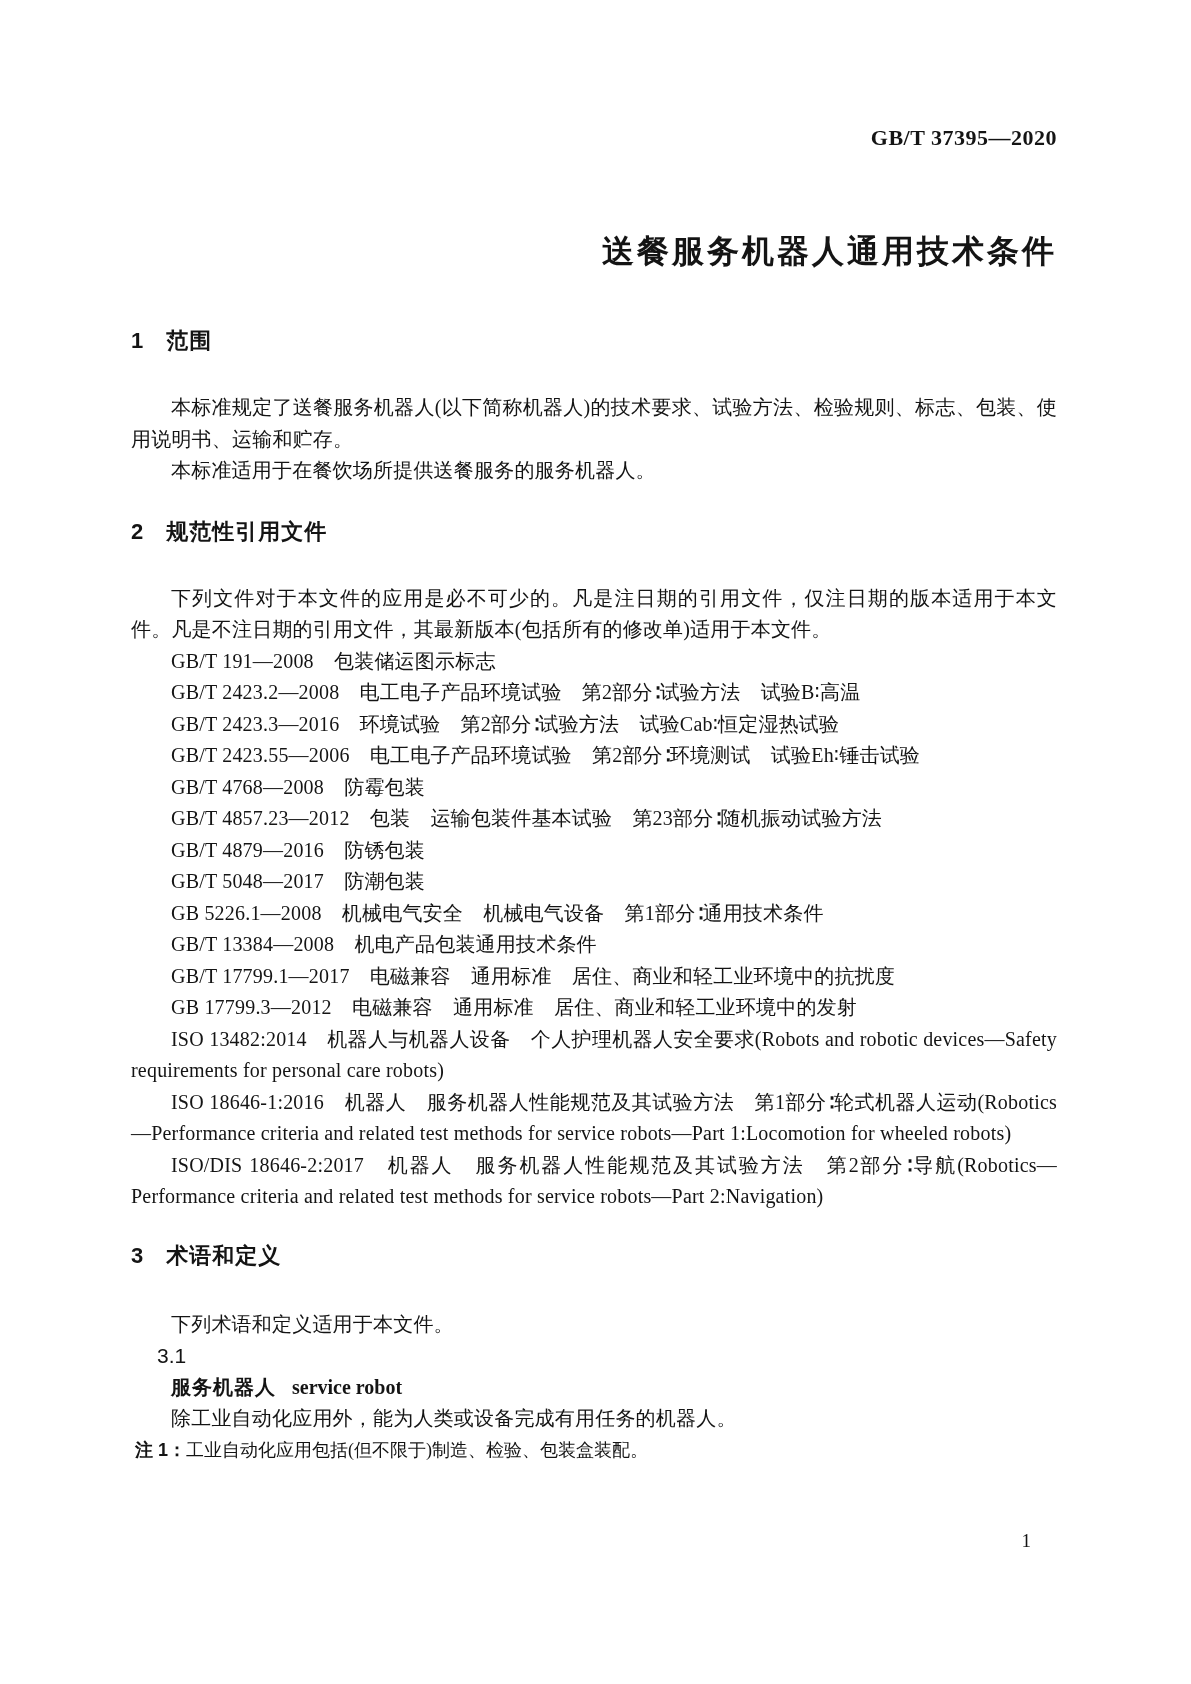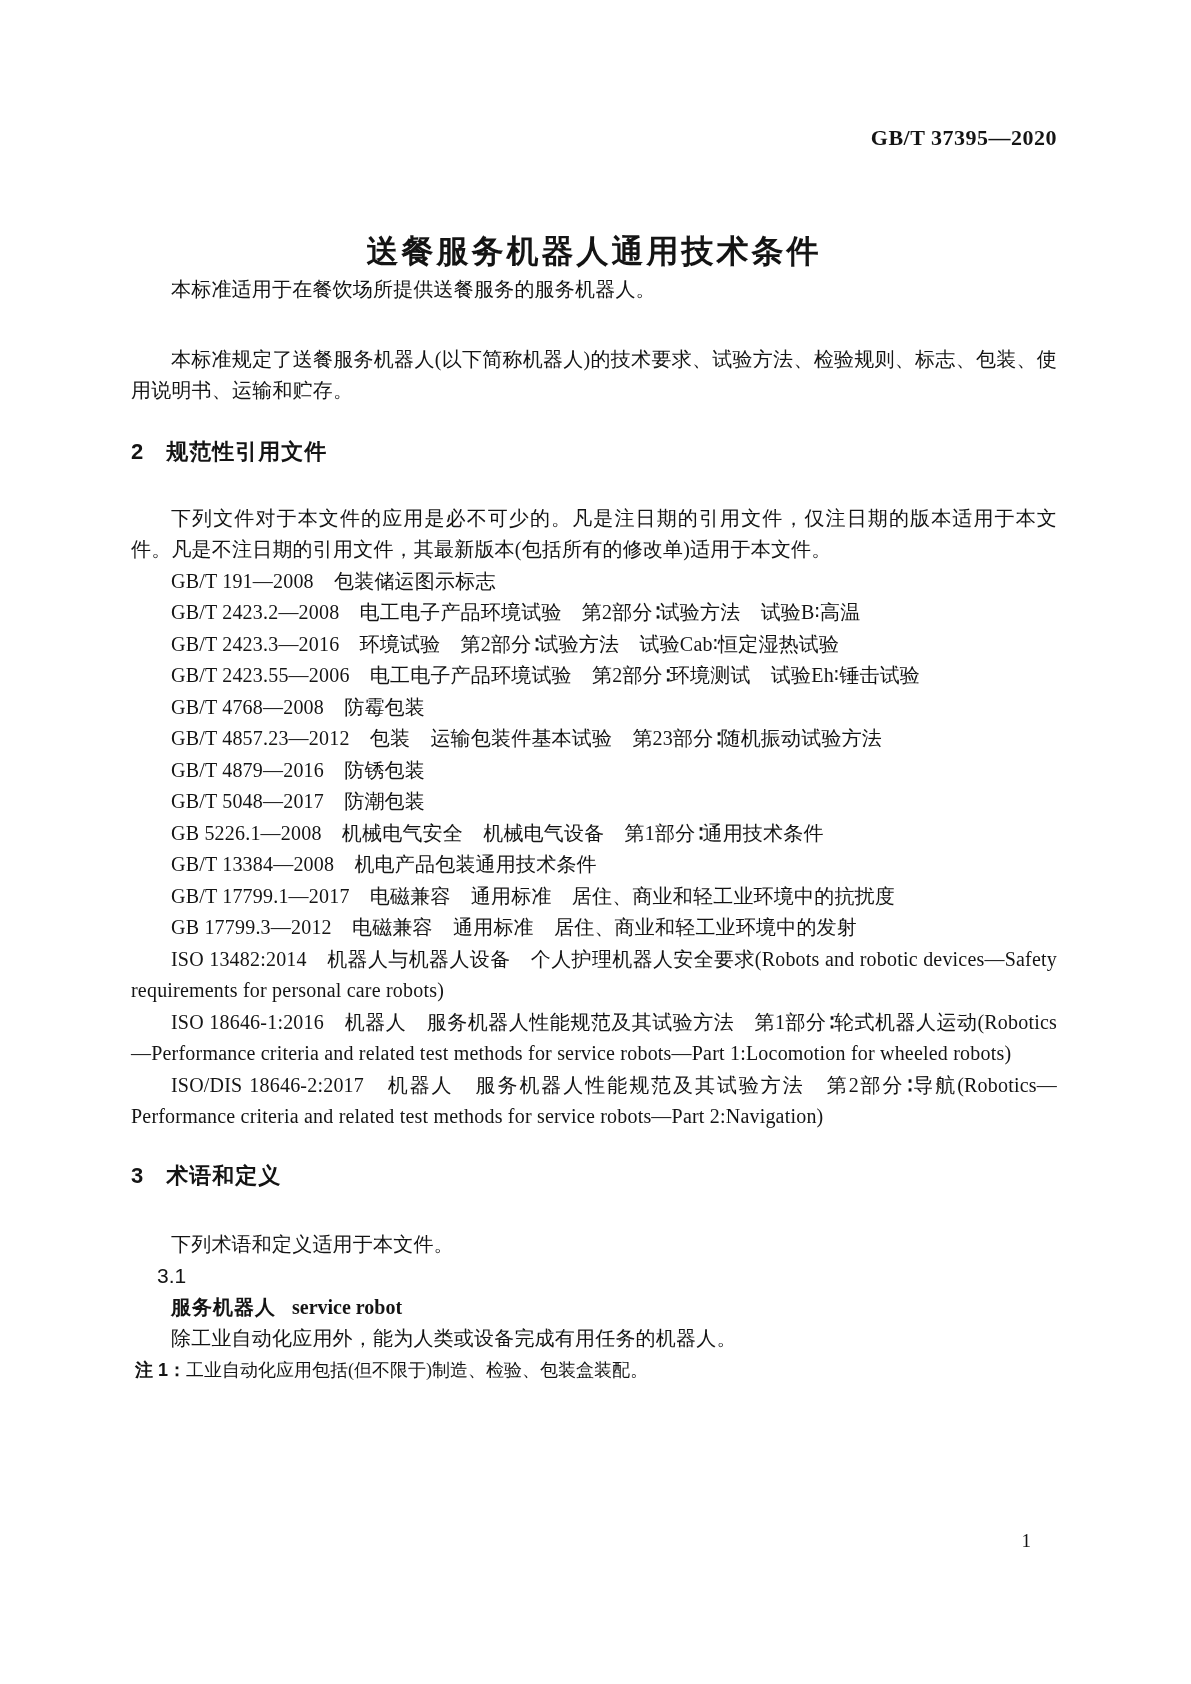--- a/index.html
+++ b/index.html
@@ -18,21 +18,21 @@
   .doc-header {
     text-align: right;
     font-family: "Liberation Serif", "DejaVu Serif", serif;
     font-weight: bold;
     font-size: 22px;
     line-height: 28px;
     letter-spacing: 0.5px;
   }
   .doc-title {
     margin-top: 76px;
-    text-align: center;
+    text-align: right;
     font-family: "Liberation Sans", "DejaVu Sans", sans-serif;
     font-weight: bold;
     font-size: 32px;
     line-height: 46px;
     letter-spacing: 3px;
   }
   .sec-heading {
     font-family: "Liberation Sans", "DejaVu Sans", sans-serif;
     font-weight: bold;
     font-size: 22px;
@@ -90,23 +90,26 @@
 </style>
 </head>
 <body>
 
 <div class="page">
 
   <div class="doc-header">GB/T 37395—2020</div>
 
   <div class="doc-title">送餐服务机器人通用技术条件</div>
 
+  <div class="sec-heading h1">
+    <span class="sec-num">1</span><span>范围</span>
+  </div>
 
+  <p class="para mt-38">本标准规定了送餐服务机器人(以下简称机器人)的技术要求、试验方法、检验规则、标志、包装、使用说明书、运输和贮存。</p>
   <p class="para">本标准适用于在餐饮场所提供送餐服务的服务机器人。</p>
-  <p class="para mt-38">本标准规定了送餐服务机器人(以下简称机器人)的技术要求、试验方法、检验规则、标志、包装、使用说明书、运输和贮存。</p>
 
   <div class="sec-heading h2">
     <span class="sec-num">2</span><span>规范性引用文件</span>
   </div>
 
   <p class="para mt-38">下列文件对于本文件的应用是必不可少的。凡是注日期的引用文件，仅注日期的版本适用于本文件。凡是不注日期的引用文件，其最新版本(包括所有的修改单)适用于本文件。</p>
 
   <div class="refs">
     <p>GB/T 191—2008　包装储运图示标志</p>
     <p>GB/T 2423.2—2008　电工电子产品环境试验　第2部分∶试验方法　试验B∶高温</p>

